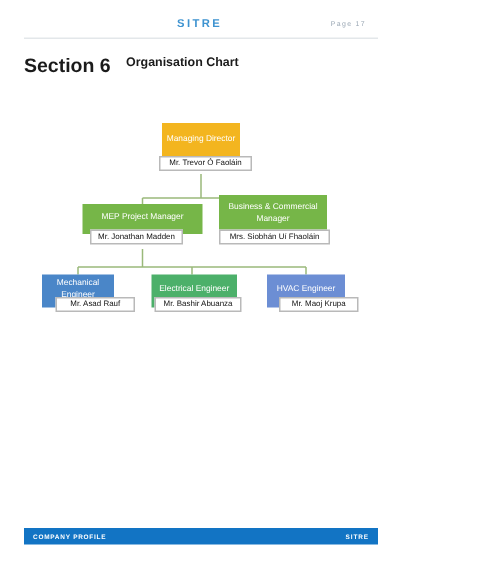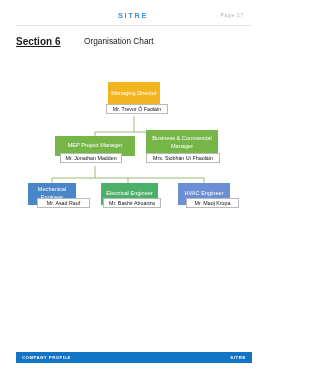--- a/index.html
+++ b/index.html
@@ -53,31 +53,30 @@
     position: absolute;
     left: 16px;
     top: 36px;
     width: 236px;
     height: 14px;
   }
   .section-label {
     position: absolute;
     left: 0;
     top: 0;
-    font-size: 10px;
+    font-size: 13px;
     font-weight: 700;
     color: #1b1b1b;
-    text-decoration: underline;
   }
   .section-title {
     position: absolute;
     left: 68px;
     top: 0;
     font-size: 8.3px;
-    font-weight: 400;
+    font-weight: 700;
     color: #1b1b1b;
     text-align: center;
   }
 
   
   .chart {
     position: absolute;
     left: 0;
     top: 0;
     width: 268px;

